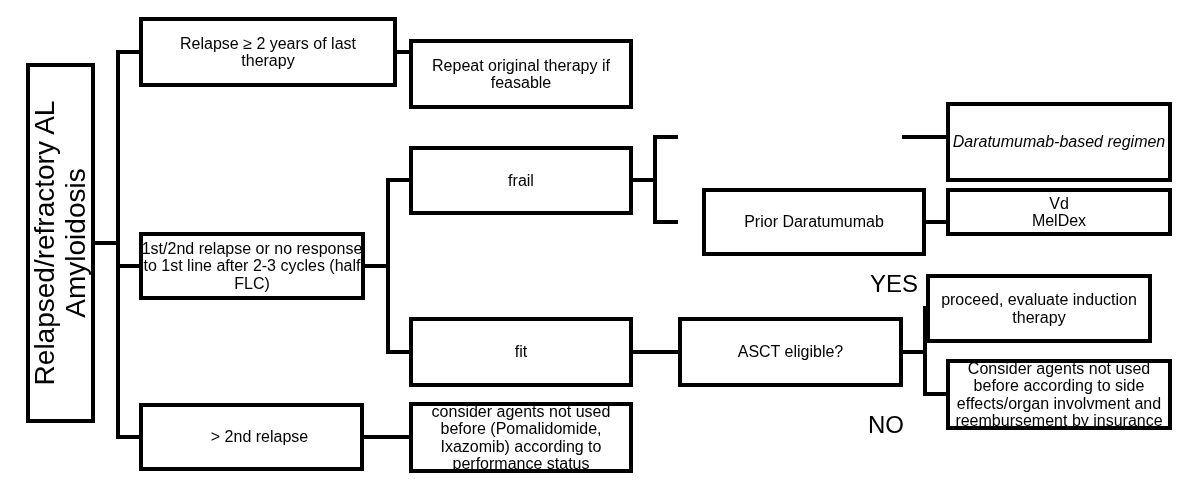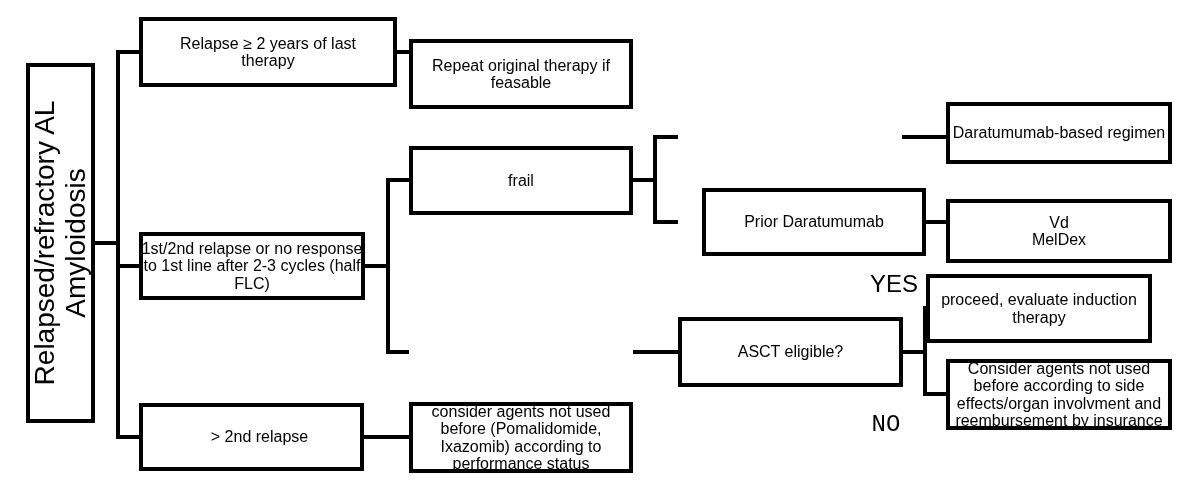--- a/index.html
+++ b/index.html
@@ -85,40 +85,41 @@
   <div class="box" style="left:139px; top:17px; width:258px; height:70px;">Relapse ≥ 2 years of last
 therapy</div>
   <div class="box" style="left:139px; top:232px; width:226px; height:68px;">1st/2nd relapse or no response
 to 1st line after 2-3 cycles (half
 FLC)</div>
   <div class="box" style="left:139px; top:403px; width:225px; height:68px;padding-left:16px;">&gt; 2nd relapse</div>
 
   <div class="box" style="left:409px; top:14px; width:224px; height:70px;margin-top:25px;">Repeat original therapy if
 feasable</div>
   <div class="box" style="left:409px; top:146px; width:224px; height:69px;">frail</div>
+  <div class="box" style="left:409px; top:317px; width:224px; height:70px;">fit</div>
   <div class="box" style="left:409px; top:402px; width:224px; height:71px;">consider agents not used
 before (Pomalidomide,
 Ixazomib) according to
 performance status</div>
 
   <div class="box" style="left:678px; top:188px; width:224px; height:68px;margin-left:24px;">Prior Daratumumab</div>
   <div class="box" style="left:678px; top:317px; width:225px; height:70px;">ASCT eligible?</div>
 
-  <div class="box" style="left:946px; top:102px; width:226px; height:62px;">Daratumumab-based regimen</div>
-  <div class="box" style="left:946px; top:199px; width:226px; height:64px;">Vd
+  <div class="box" style="left:946px; top:102px; width:226px; height:80px;font-style:italic;">Daratumumab-based regimen</div>
+  <div class="box" style="left:946px; top:188px; width:226px; height:48px;">Vd
 MelDex</div>
   <div class="box" style="left:926px; top:274px; width:226px; height:69px;">proceed, evaluate induction
 therapy</div>
   <div class="box" style="left:946px; top:359px; width:226px; height:71px;">Consider agents not used
 before according to side
 effects/organ involvment and
 reembursement by insurance</div>
 
   <div class="branch-label" style="left:859px; top:270px; width:70px;">YES</div>
-  <div class="branch-label" style="left:858px; top:411px; width:56px;font-family:Liberation Mono, monospace;">NO</div>
+  <div class="branch-label" style="left:858px; top:411px; width:56px;">NO</div>
 
   <div class="hline" style="left:95px; top:241px; width:25px;"></div>
   <div class="vline" style="left:116px; top:50px; height:389px;"></div>
   <div class="hline" style="left:116px; top:50px; width:23px;"></div>
   <div class="hline" style="left:116px; top:264px; width:23px;"></div>
   <div class="hline" style="left:116px; top:435px; width:23px;"></div>
 
   <div class="hline" style="left:365px; top:50px; width:44px;"></div>
 
   <div class="hline" style="left:365px; top:264px; width:25px;"></div>

